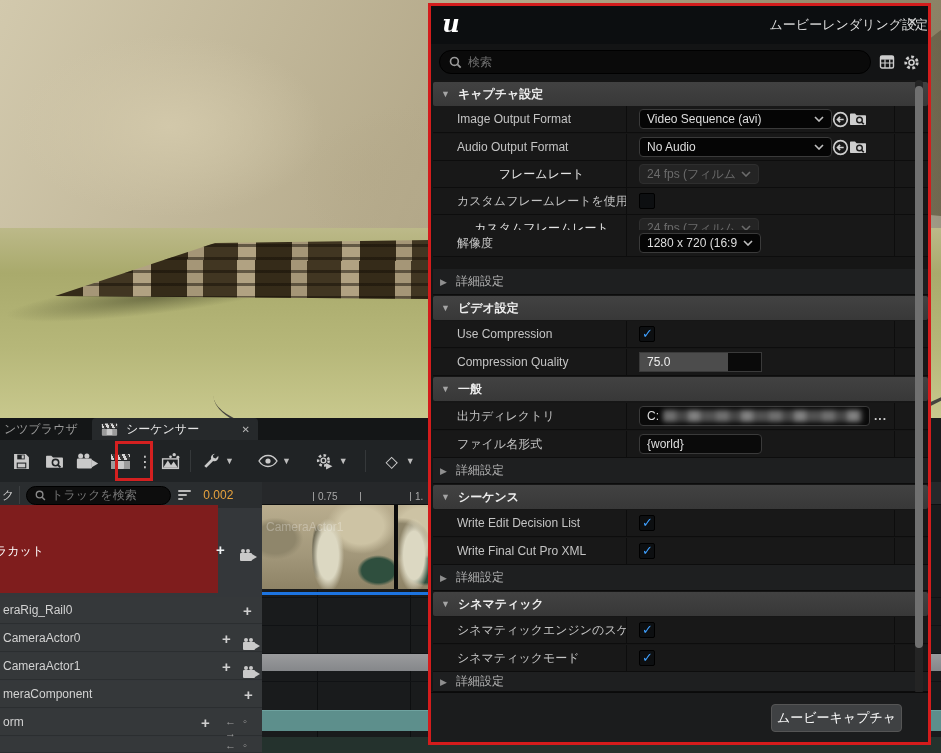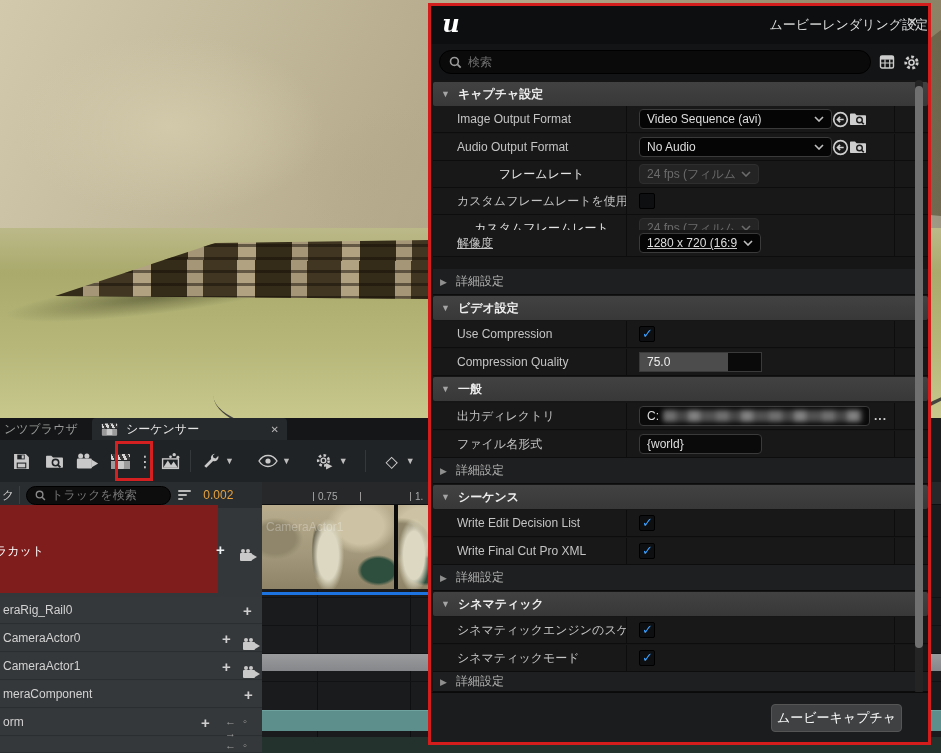--- a/index.html
+++ b/index.html
@@ -48,21 +48,21 @@
       radial-gradient(40px 30px at 10% 40%, #8f866b 0 50%, rgba(0,0,0,0) 70%),
       radial-gradient(50px 40px at 75% 25%, #cdc3a4 0 45%, rgba(0,0,0,0) 70%),
       linear-gradient(180deg,#b9ad8e 0,#a2977a 60%,#8e8366 100%);}
   #thumb-a{left:0;width:134px;border-right:2px solid #0a0a0a;}
   #thumb-b{left:136px;width:32px;}
   #thumb-overlay{left:266px;top:520px;width:160px;color:rgba(255,255,255,.28);font-size:12px;overflow:hidden;white-space:nowrap;}
   #cut-underline{left:262px;top:592px;width:168px;height:3px;background:#1d74e0;}
 
   #tabbar{left:0;top:418px;width:428px;height:22px;background:#141617;color:#9a9a9a;font-size:12px;padding-left:8px;}
   #tab-inactive{position:absolute;left:0;top:0;height:22px;line-height:22px;padding:0 10px 0 4px;}
-  #tab-active{position:absolute;left:92px;top:0;height:22px;width:195px;background:#26292b;border-radius:4px 4px 0 0;color:#e4e4e4;display:flex;align-items:center;gap:7px;padding:0 8px;}
+  #tab-active{position:absolute;left:92px;top:0;height:22px;width:166px;background:#26292b;border-radius:4px 4px 0 0;color:#e4e4e4;display:flex;align-items:center;gap:7px;padding:0 8px;}
   #tab-active .x{color:#b5b5b5;font-size:10px;margin-left:auto;}
 
   #seq-toolbar{left:0;top:440px;width:428px;height:42px;background:#202325;display:flex;align-items:center;gap:7px;padding:0 8px;}
   .tbi{width:26px;height:26px;display:flex;align-items:center;justify-content:center;color:#cfcfcf;flex:0 0 auto;}
   .tb-sep{width:1px;height:22px;background:#35383a;flex:0 0 auto;}
   .chev{color:#bdbdbd;font-size:9px;margin-left:1px;}
   .tbi-group{display:flex;align-items:center;flex:0 0 auto;}
 
   
   .clapper{position:relative;width:19px;height:15px;}
@@ -433,21 +433,21 @@
         <div class="combo disabled w120">
           <span class="cv">24 fps (フィルム)</span>
           <svg width="10" height="6" viewBox="0 0 10 6">
               <path d="M1 1l4 4 4-4" fill="none" stroke="#6b6b6b" stroke-width="1.6"></path>
             </svg>
         </div>
       </div>
       <div class="pr"></div>
     </div>
 
-    <div class="prow" style="top:224px;text-decoration:underline;">
+    <div class="prow" style="top:224px;">
       <div class="pl">
           <span>解像度</span>
         </div>
       <div class="pv">
         <div class="combo w122">
           <span class="cv">1280 x 720 (16:9)</span>
           <svg width="10" height="6" viewBox="0 0 10 6">
               <path d="M1 1l4 4 4-4" fill="none" stroke="#c0c0c0" stroke-width="1.6"></path>
             </svg>
         </div>

